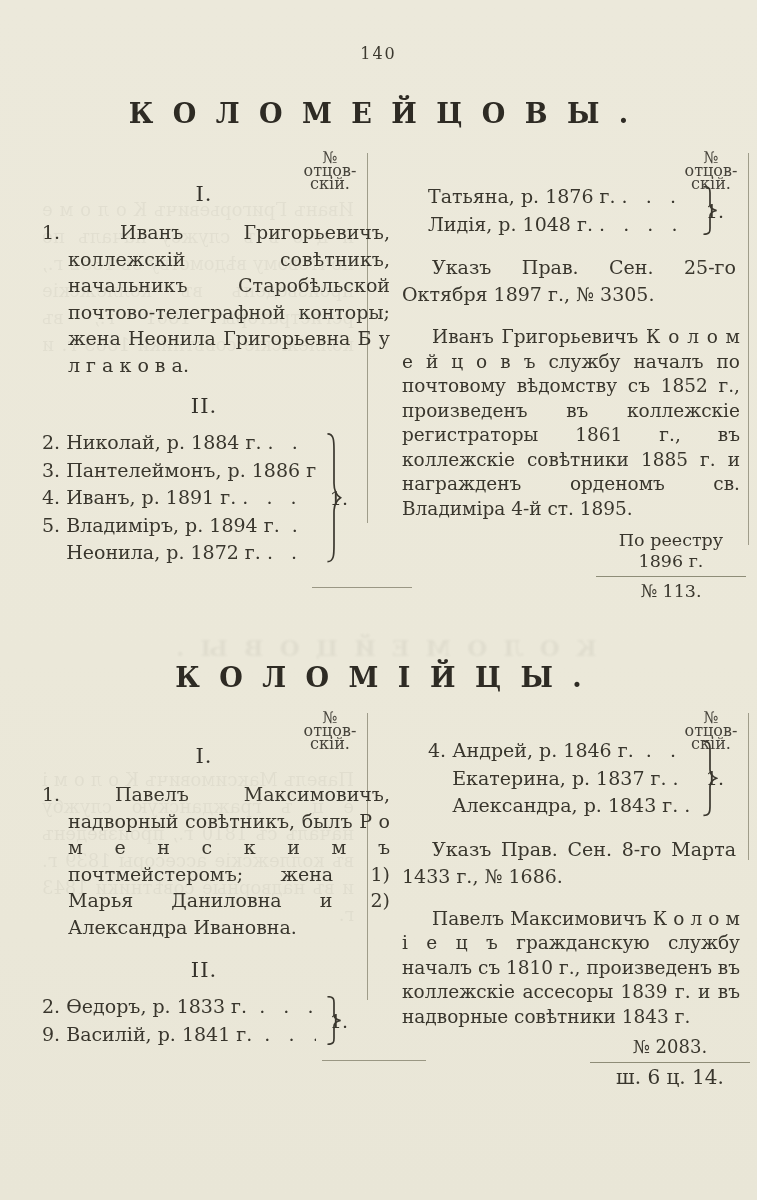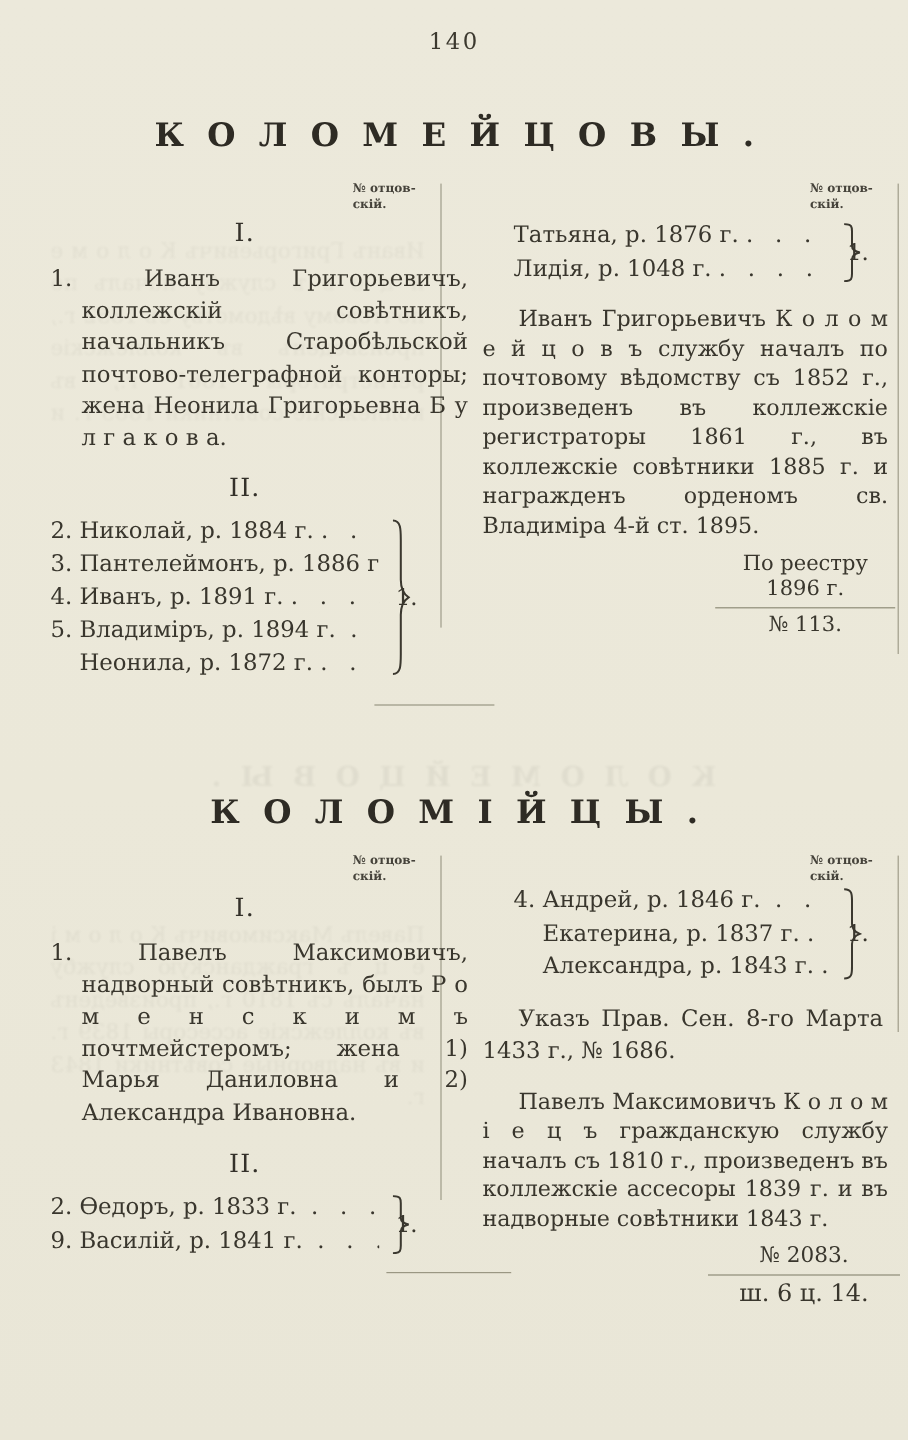--- a/index.html
+++ b/index.html
@@ -4,31 +4,31 @@
 <style>
   html,body{margin:0;padding:0;background:#dcd9c9;}
   #canvas{
     position:relative;width:757px;height:1200px;margin:0 auto;
     background:linear-gradient(180deg,#ece9db 0%,#ebe8d9 55%,#e9e6d7 100%);
     font-family:"DejaVu Serif","Liberation Serif",serif;
     color:#39362d;overflow:hidden;
   }
   
   .pagenum-wrap{position:absolute;top:24px;left:0;width:100%;text-align:center;}
-  .pagenum{display:inline-block;font-size:19px;letter-spacing:2px;padding:0 18px 6px;
-    border-bottom:1.5px solid #5552466;color:#3c392f;}
+  .pagenum{display:inline-block;font-size:16px;letter-spacing:2px;padding:0 18px 6px;
+    border-bottom:1.5px solid #5552466;color:#3c392f;margin-top:20px;}
   
   .sec-title{position:absolute;left:0;width:100%;text-align:center;font-weight:bold;
     font-size:27px;color:#2e2b24;}
   .sec-title span{letter-spacing:.72em;margin-right:-.72em;}
   .title-1{top:98px;}
   .title-2{top:662px;}
   
-  .colhead{position:absolute;width:72px;font-size:10px;line-height:13px;text-align:left;
-    color:#45423a;font-weight:bold;}
+  .colhead{position:absolute;width:72px;font-size:16px;line-height:13px;text-align:center;
+    color:#45423a;}
   .ch-1a{left:294px;top:151px;}
   .ch-1b{left:675px;top:151px;}
   .ch-2a{left:294px;top:711px;}
   .ch-2b{left:675px;top:711px;}
   
   .vrule{position:absolute;width:1px;background:#85836f;opacity:.75;}
   .vr-1a{left:367px;top:153px;height:370px;}
   .vr-1b{left:748px;top:153px;height:392px;}
   .vr-2a{left:367px;top:713px;height:287px;}
   .vr-2b{left:748px;top:713px;height:147px;}
@@ -140,20 +140,21 @@
     <div class="list">
       <div class="line">Татьяна, р. 1876 г. .   .   .</div>
       <div class="line">Лидія, р. 1048 г. .   .   .   .</div>
       <div class="bracewrap">
         <svg viewBox="0 0 22 144" preserveAspectRatio="none" aria-hidden="true">
           <path d="M2 2 C11 2 11 10 11 20 L11 56 C11 66 16 70 20 72 C16 74 11 78 11 88 L11 124 C11 134 11 142 2 142" fill="none" stroke="#3b382f" stroke-width="1.7" vector-effect="non-scaling-stroke"></path>
         </svg>
         <span class="fno">1.</span>
       </div>
     </div>
+    <p class="decree">Указъ Прав. Сен. 25-го Октября 1897 г., № 3305.</p>
     <p class="bio">Иванъ Григорьевичъ К о л о м е й ц о в ъ  службу началъ по почтовому вѣдомству съ 1852 г., произведенъ въ коллежскіе регистраторы 1861 г., въ коллежскіе совѣтники 1885 г. и награжденъ орденомъ св. Владиміра 4-й ст. 1895.</p>
     <div class="registry">
       <div>По реестру</div>
       <div>1896 г.</div>
       <hr class="reg-rule">
       <div>№ 113.</div>
     </div>
   </div>
 
   <div class="divider div-1"></div>

